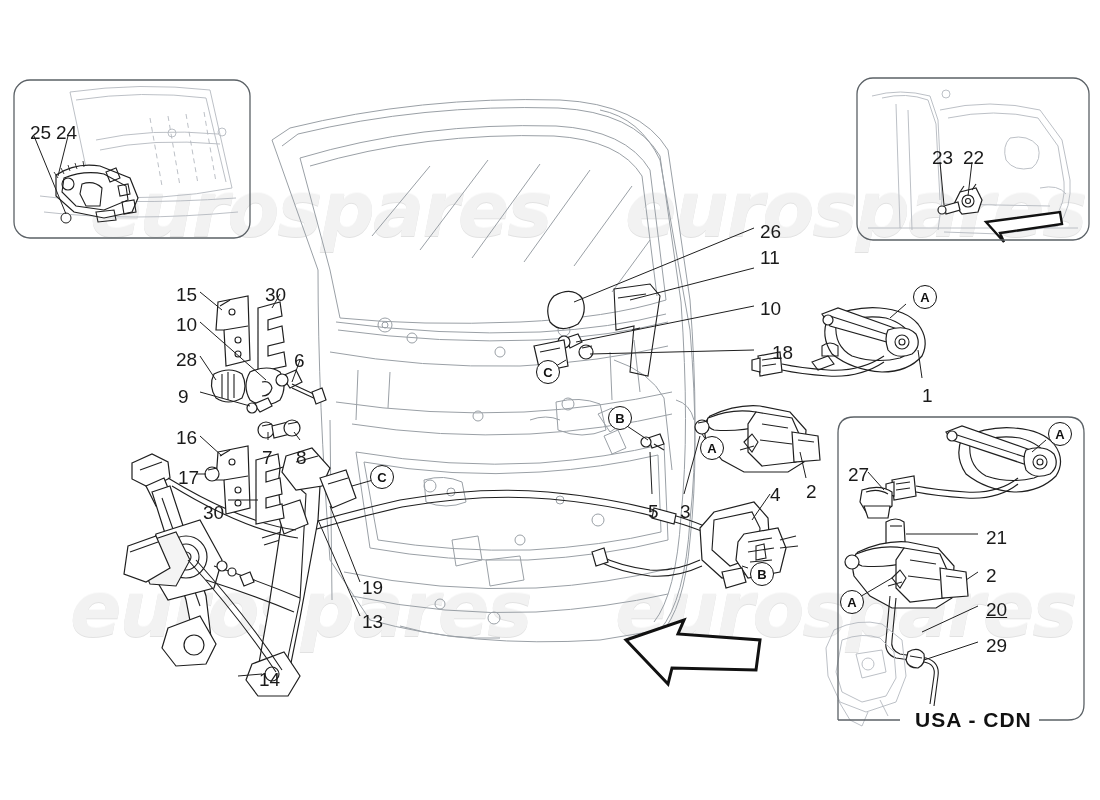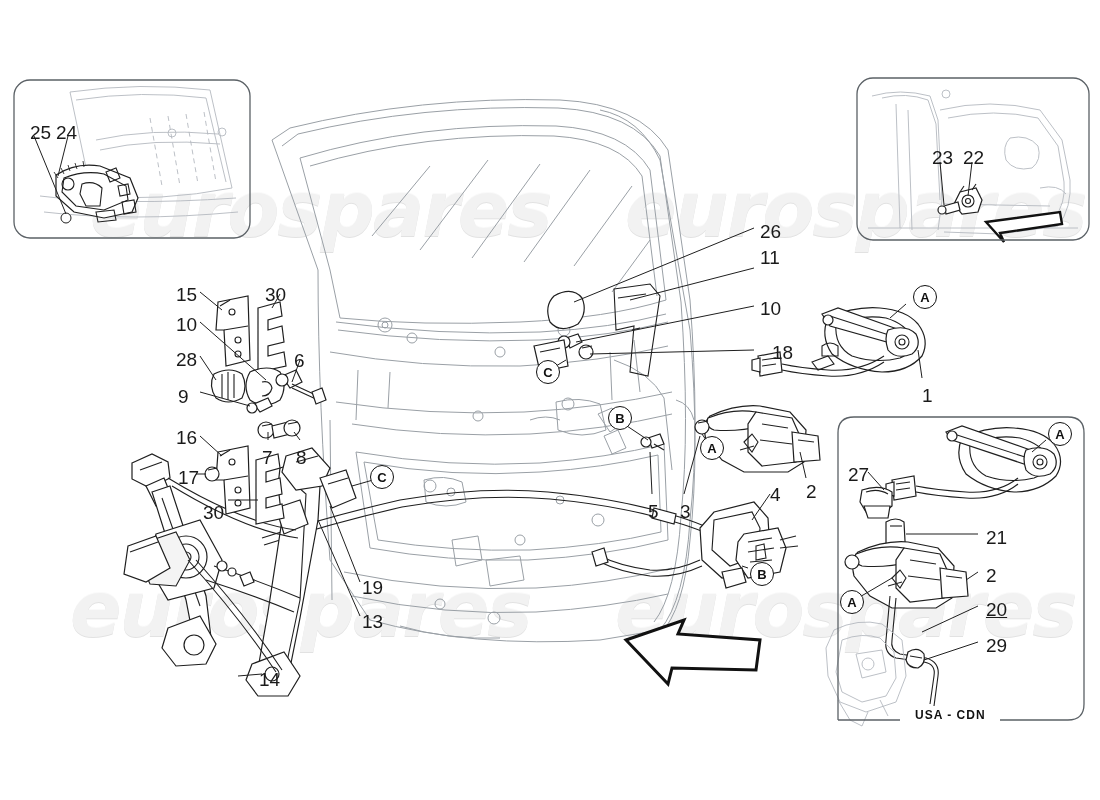--- a/index.html
+++ b/index.html
@@ -4,21 +4,21 @@
 <title>Parts Diagram</title>
 <style>
   html,body{margin:0;padding:0;background:#ffffff;}
   body{width:1100px;height:800px;overflow:hidden;
        font-family:"Liberation Sans","DejaVu Sans",sans-serif;}
   #stage{position:relative;width:1100px;height:800px;background:#fff;}
   svg.layer{position:absolute;left:0;top:0;width:1100px;height:800px;}
   .lbl{position:absolute;font-size:19px;color:#1a1a1a;
        font-family:"Liberation Sans","DejaVu Sans",sans-serif;
        line-height:1;white-space:nowrap;user-select:none;}
-  .cap{position:absolute;font-size:12px;font-weight:bold;letter-spacing:1px;
+  .cap{position:absolute;font-size:21px;font-weight:bold;letter-spacing:1px;
        color:#111;background:#fff;padding:0 7px;white-space:nowrap;}
   .circ{position:absolute;width:22px;height:22px;border:1.4px solid #111;
         border-radius:50%;background:#fff;font-size:13px;font-weight:bold;
         display:flex;align-items:center;justify-content:center;color:#111;}
   .wm{position:absolute;font-size:76px;font-weight:bold;font-style:italic;
       color:#f2f2f2;letter-spacing:-2px;user-select:none;
       text-shadow:0 1px 0 #e2e2e2, 0 -1px 0 #fafafa;
       font-family:"DejaVu Sans",sans-serif;}
 </style>
 </head>

